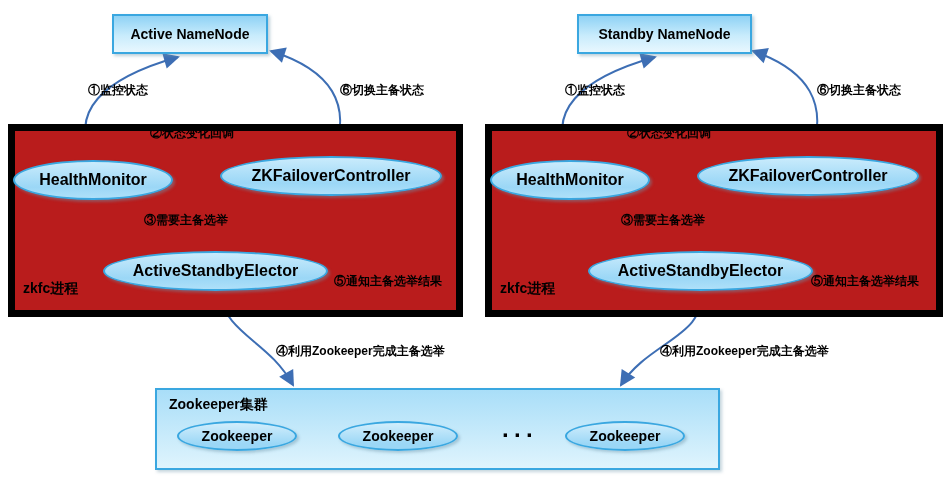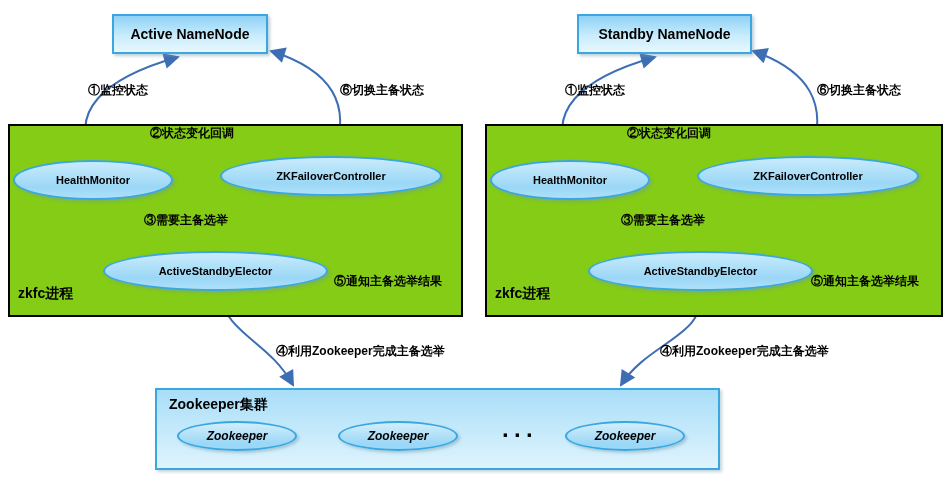--- a/index.html
+++ b/index.html
@@ -25,28 +25,28 @@
     font-weight: bold; font-size: 14px; color: #000;
     box-shadow: 2px 2px 3px rgba(110,150,170,0.45);
   }
   .ellipse {
     position: absolute;
     box-sizing: border-box;
     border: 2px solid #3aa7e0;
     border-radius: 50%;
     background: linear-gradient(180deg, #c9ebfc 0%, #9bd7f6 70%, #aee0f9 100%);
     display: flex; align-items: center; justify-content: center;
-    font-weight: bold; font-size: 11px; color: #000;
+    font-weight: bold; font-size: 16px; color: #000;
     box-shadow: 2px 2px 3px rgba(110,150,170,0.45);
   }
   .process-box {
     position: absolute;
     box-sizing: border-box;
-    border: 2px solid #000000;
-    background: #84cc16;
+    border: 7px solid #000000;
+    background: #b91c1c;
   }
   .process-label {
     position: absolute;
     left: 8px; bottom: 12px;
     font-weight: bold; font-size: 14px; color: #000;
   }
   .cluster-box {
     position: absolute;
     box-sizing: border-box;
     border: 2px solid #3aa7e0;
@@ -58,23 +58,22 @@
     left: 12px; top: 6px;
     font-weight: bold; font-size: 14px; color: #000; text-align: right;
   }
   .zk-ellipse {
     position: absolute;
     box-sizing: border-box;
     border: 2px solid #3aa7e0;
     border-radius: 50%;
     background: linear-gradient(180deg, #d2eefc 0%, #9bd7f6 80%);
     display: flex; align-items: center; justify-content: center;
-    font-weight: bold; font-size: 12px; color: #000;
+    font-weight: bold; font-size: 14px; color: #000;
     box-shadow: 2px 2px 3px rgba(110,150,170,0.45);
-    font-style: italic;
   }
   .edge-label {
     position: absolute;
     font-weight: bold; font-size: 12px; color: #000;
     white-space: nowrap;
   }
   .dots {
     position: absolute;
     font-weight: bold; font-size: 24px; letter-spacing: 4px; color: #000;
     display: flex; align-items: center; justify-content: center;

